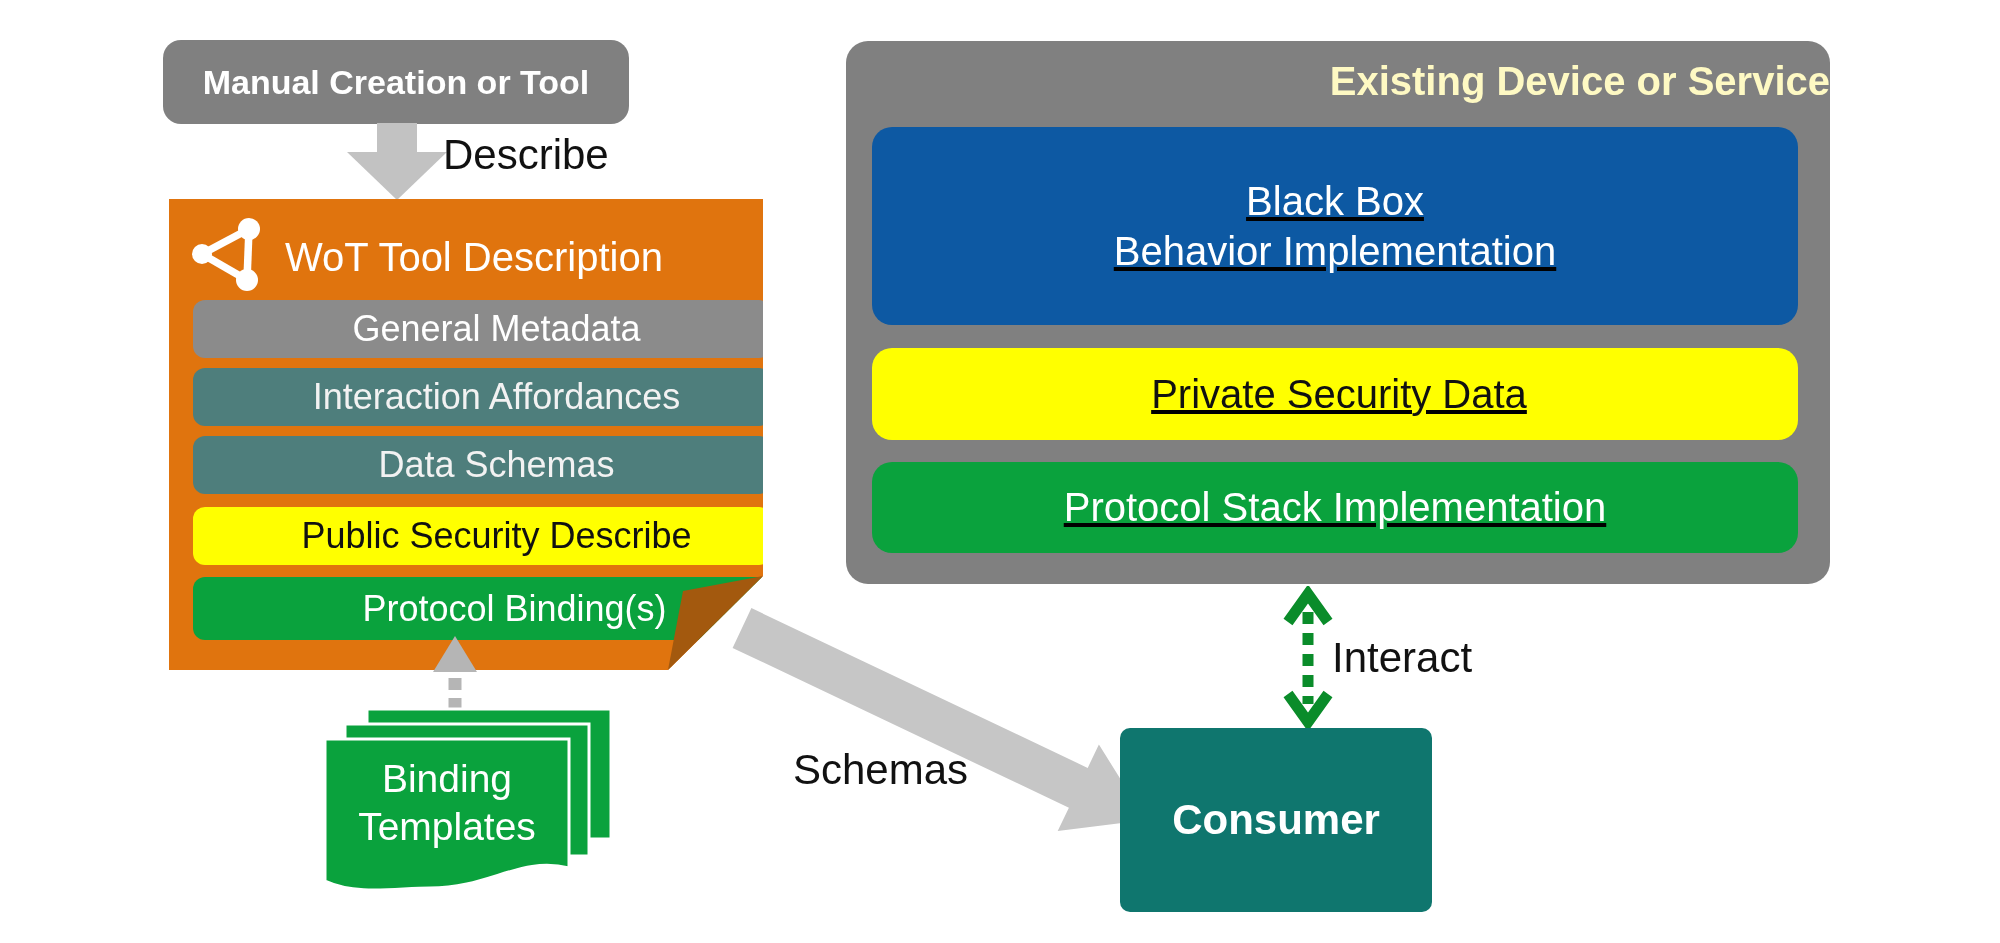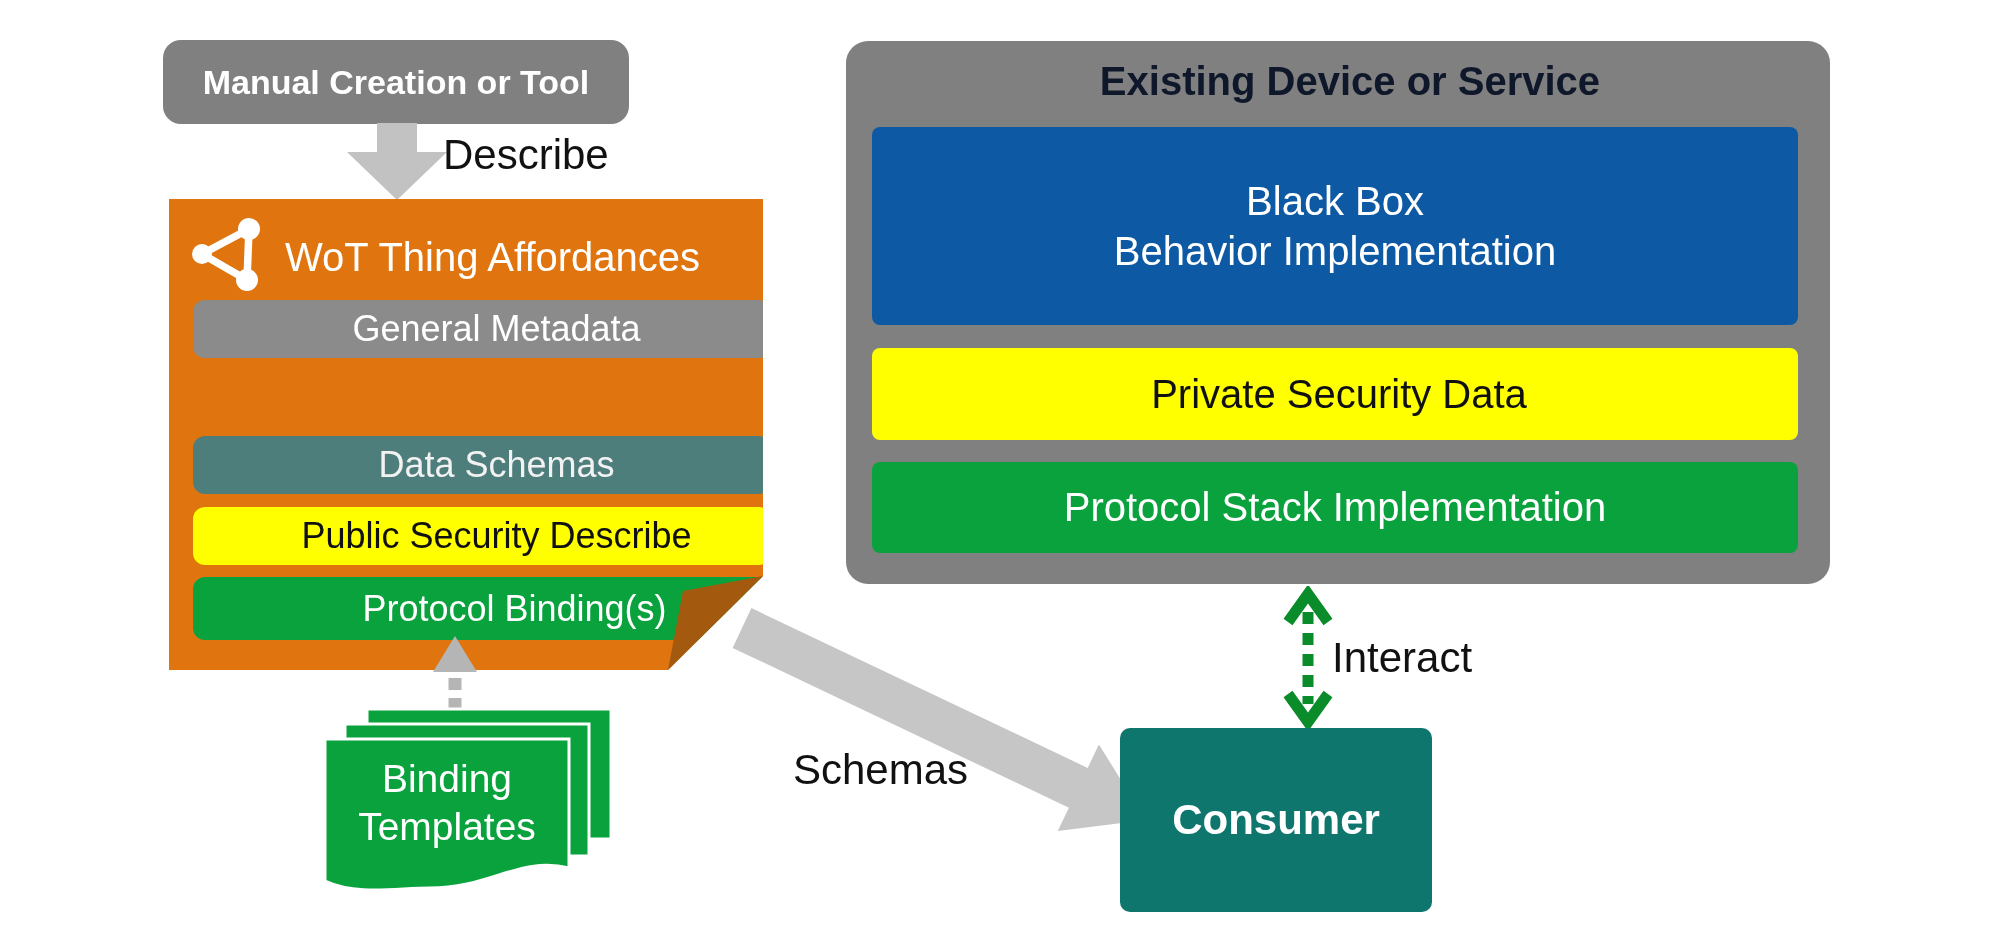--- a/index.html
+++ b/index.html
@@ -28,23 +28,23 @@
   .bar-4{top:378px;height:63px;background:#0AA23D;} .bar-4 span{color:#ffffff;margin-left:36px;}
 
   .fold-svg{left:666px;top:574px;}
   .dash-up-svg{left:428px;top:630px;}
   .templates-svg{left:318px;top:700px;}
   .process-svg{left:725px;top:600px;}
   .process-label{left:793px;top:746px;font-size:42px;color:#111111;}
 
   
   .device-box{left:846px;top:41px;width:984px;height:543px;background:#808080;border-radius:22px;}
-  .device-title{left:12px;top:18px;width:100%;text-align:center;color:#0f172a;
+  .device-title{left:0;top:18px;width:100%;text-align:right;color:#fef9c3;
                 font-weight:bold;font-size:40px;}
-  .inner{left:26px;width:926px;border-radius:8px;}
+  .inner{left:26px;width:926px;border-radius:20px;text-decoration:underline;}
   .inner span{font-size:40px;}
   .blue-box{top:86px;height:198px;background:#0D59A3;flex-direction:column;}
   .blue-box span{color:#ffffff;line-height:50px;display:block;}
   .yellow-box{top:307px;height:92px;background:#FFFF00;}
   .yellow-box span{color:#111111;margin-left:8px;}
   .green-box{top:421px;height:91px;background:#0AA23D;}
   .green-box span{color:#ffffff;}
 
   .interact-svg{left:1280px;top:586px;}
   .interact-label{left:1332px;top:634px;font-size:42px;color:#111111;}
@@ -75,24 +75,27 @@
   <svg class="abs td-icon" width="78" height="80" viewBox="0 0 78 80">
     <g stroke="#ffffff" stroke-width="7.5" fill="none">
       <line x1="14" y1="39" x2="61" y2="14"></line>
       <line x1="14" y1="39" x2="59" y2="65"></line>
       <line x1="61" y1="14" x2="59" y2="65"></line>
     </g>
     <circle cx="14" cy="39" r="10" fill="#ffffff"></circle>
     <circle cx="61" cy="14" r="11" fill="#ffffff"></circle>
     <circle cx="59" cy="65" r="11" fill="#ffffff"></circle>
   </svg>
-  <div class="abs td-title">WoT Thing Affordances</div>
+  <div class="abs td-title">WoT Tool Description</div>
 
   <div class="abs flexc bar bar-0">
     <span>General Metadata</span>
+  </div>
+  <div class="abs flexc bar bar-1">
+    <span>Interaction Affordances</span>
   </div>
   <div class="abs flexc bar bar-2">
     <span>Data Schemas</span>
   </div>
   <div class="abs flexc bar bar-3">
     <span>Public Security Describe</span>
   </div>
   <div class="abs flexc bar bar-4">
     <span>Protocol Binding(s)</span>
   </div>

